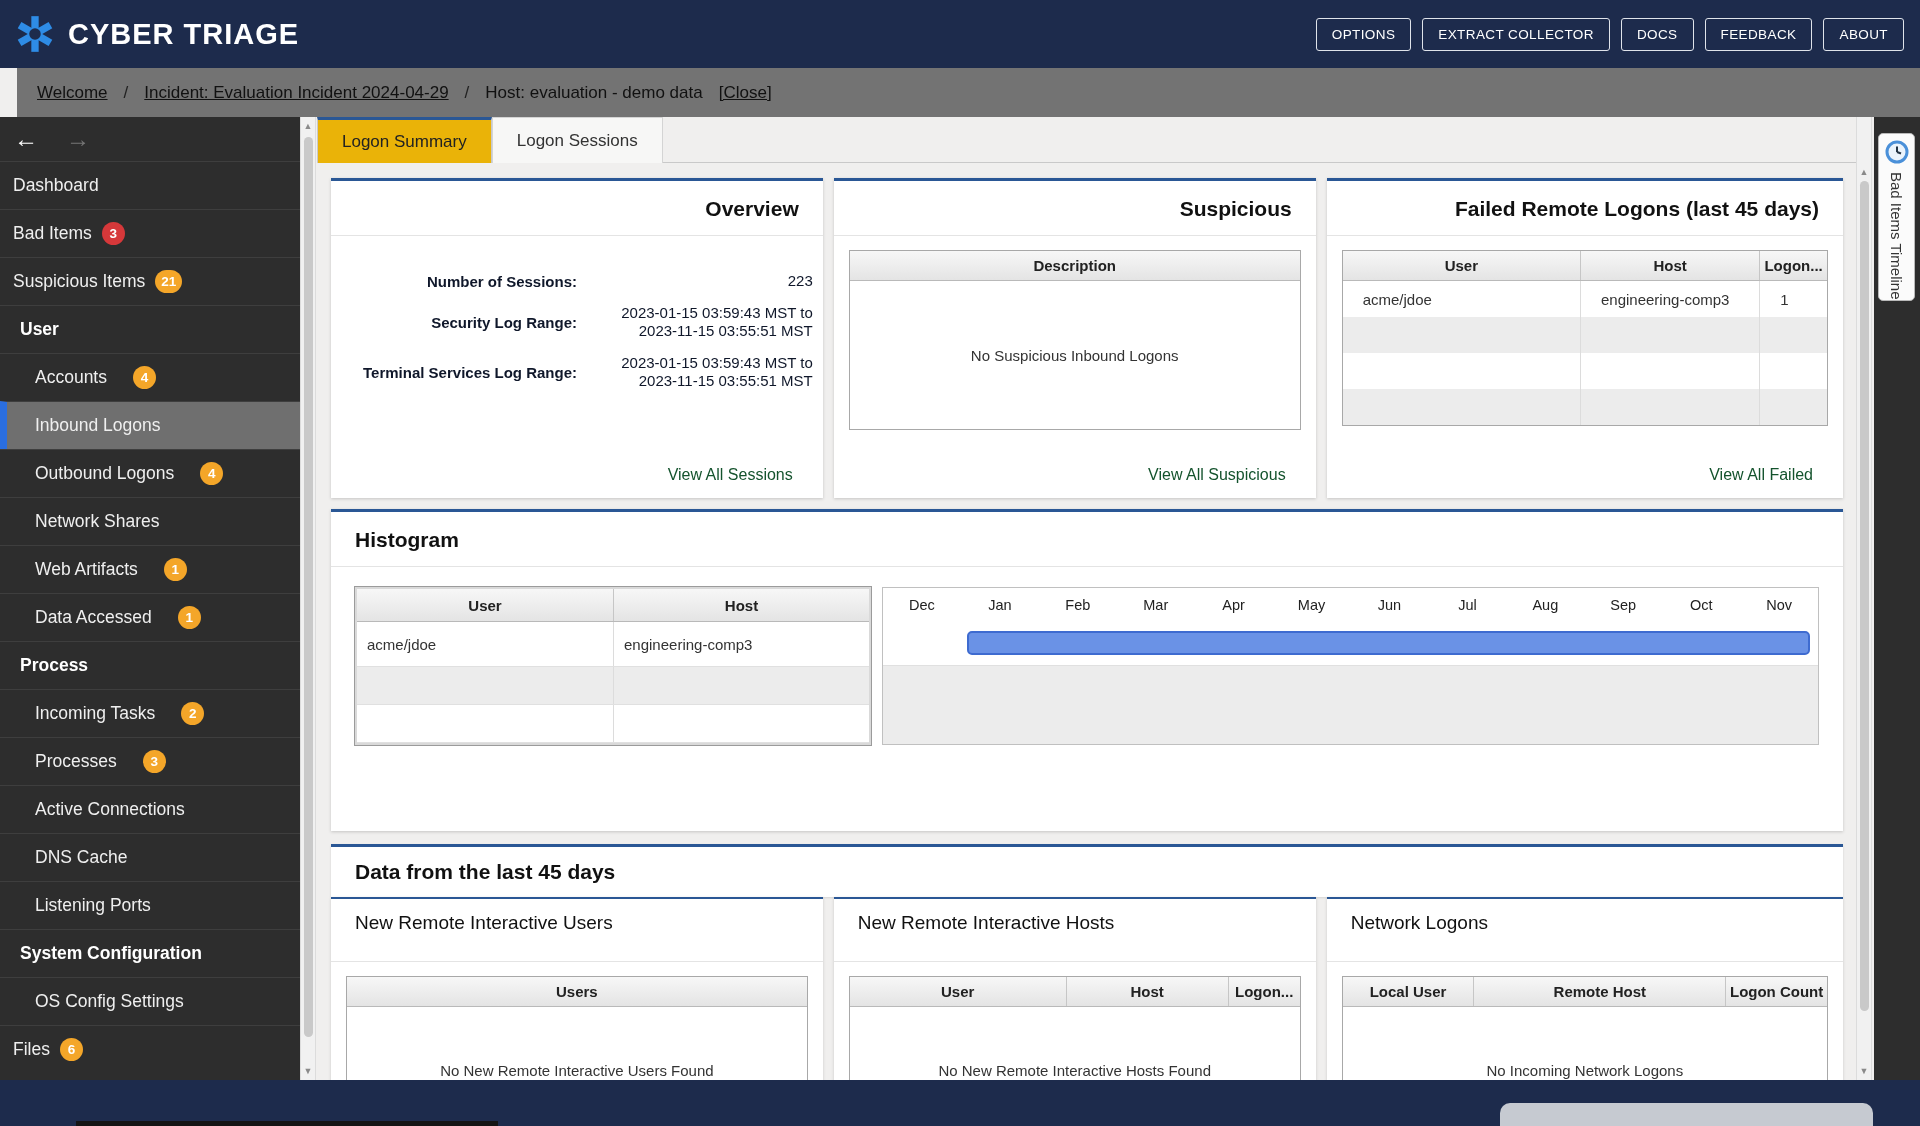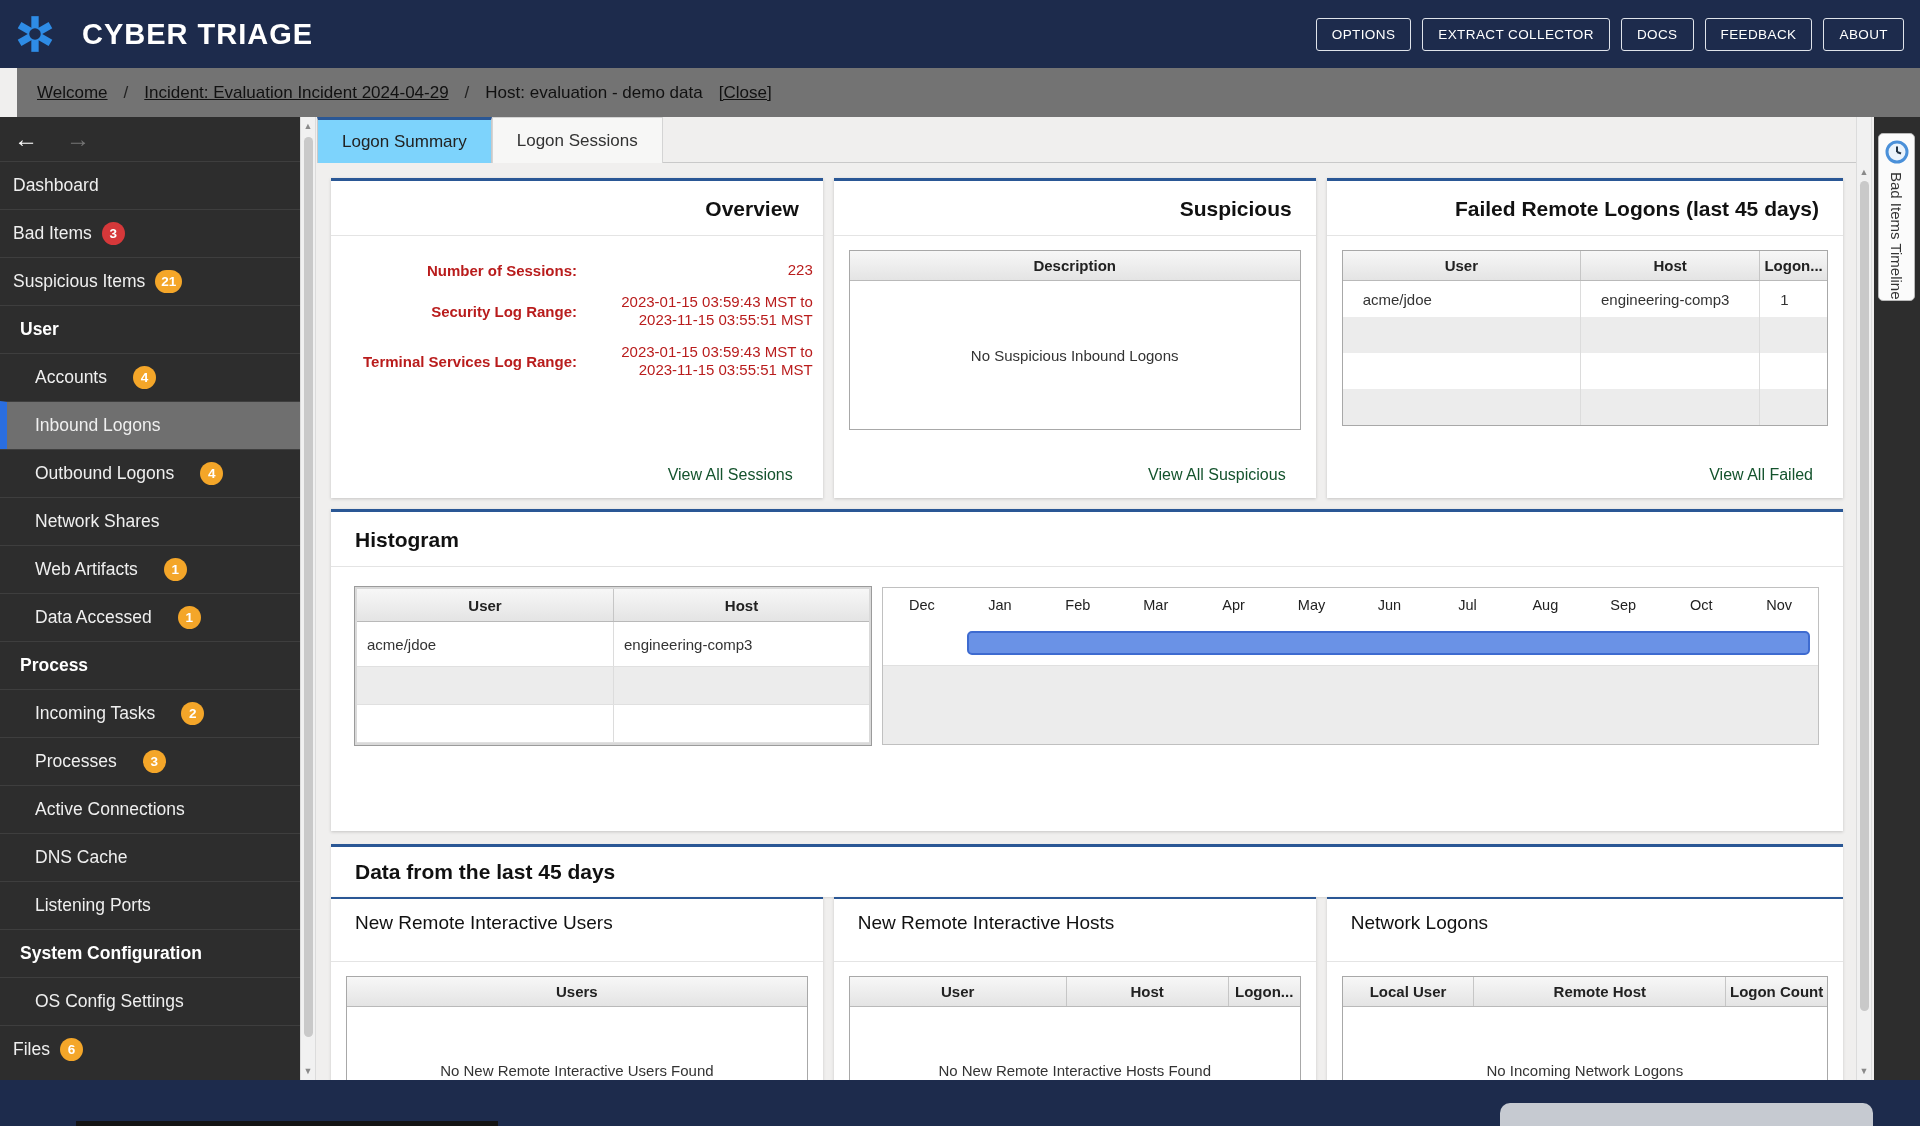--- a/index.html
+++ b/index.html
@@ -2,21 +2,21 @@
 <html><head>
 <meta charset="utf-8">
 <style>
   * { margin:0; padding:0; box-sizing:border-box; }
   html,body { background:#555; }
   body { font-family:"Liberation Sans", sans-serif; }
   #app { position:relative; width:1920px; height:1126px; background:#f0efee; overflow:hidden; }
 
   
   .header { position:absolute; left:0; top:0; width:1920px; height:68px; background:#1d2b4c; display:flex; align-items:center; padding:0 16px 0 14px; }
-  .logo-wrap { display:flex; align-items:center; gap:26px; }
+  .logo-wrap { display:flex; align-items:center; gap:12px; }
   .app-title { color:#fff; font-size:29px; font-weight:bold; letter-spacing:1px; }
   .header-buttons { margin-left:auto; display:flex; gap:11px; }
   .hbtn { background:transparent; color:#fff; border:1px solid #dfe3ea; border-radius:3px; font-family:"Liberation Sans",sans-serif; font-size:13.5px; padding:8px 15px; letter-spacing:.4px; cursor:pointer; }
 
   
   .breadcrumb { position:absolute; left:17px; top:68px; width:1920px; height:49px; background:#737373; display:flex; align-items:center; padding-left:20px; font-size:17px; color:#111; gap:16px; }
   .bc-link { text-decoration:underline; cursor:pointer; }
   .bc-sep { color:#222; }
 
   
@@ -48,33 +48,33 @@
 
   
   .right-strip { position:absolute; left:1874px; top:117px; width:46px; height:963px; background:#2d2d2d; }
   .v-tab { position:absolute; left:4px; top:16px; width:37px; height:168px; background:#fbfbfb; border:1px solid #b9b9b9; border-radius:5px; display:flex; flex-direction:column; align-items:center; padding-top:6px; gap:8px; cursor:pointer; }
   .v-tab-label { writing-mode:vertical-rl; font-size:15px; color:#333; }
 
   
   .main { position:absolute; left:317px; top:117px; width:1539px; height:963px; }
   .tabbar { height:46px; display:flex; border-bottom:1px solid #c9c9c9; background:#f0efee; }
   .tab { height:46px; display:flex; align-items:center; padding:0 24px; font-size:17px; color:#222; cursor:pointer; }
-  .tab.active { background:#7dd3fc; border-top:3px solid #2a5795; border-left:1px solid #c9c9c9; border-right:1px solid #c9c9c9; margin-bottom:-1px; }
+  .tab.active { background:#eab308; border-top:3px solid #2a5795; border-left:1px solid #c9c9c9; border-right:1px solid #c9c9c9; margin-bottom:-1px; }
   .tab.inactive { background:#f7f7f6; border:1px solid #d4d4d4; border-bottom:none; color:#333; }
   .content { height:917px; overflow:hidden; padding:15px 13px 0 14px; }
 
   
   .panel { background:#fff; border-top:3px solid #2a5795; box-shadow:0 1px 3px rgba(0,0,0,.18); }
   .panel-title { font-size:21px; font-weight:bold; color:#111; padding:16px 24px 14px; border-bottom:1px solid #e4e4e4; }
   .row1 { display:grid; grid-template-columns:1fr 0.98fr 1.05fr; gap:11px; height:320px;text-align:right; }
   .row1 .panel { position:relative; }
   .view-link { position:absolute; right:30px; bottom:14px; color:#14532d; font-size:16px; cursor:pointer; }
 
   
-  .ov-fields { display:grid; grid-template-columns:222px 1fr; row-gap:14px; margin:25px 10px 0 24px; font-size:15px; color:#b91c1c; }
+  .ov-fields { display:grid; grid-template-columns:222px 1fr; row-gap:14px; margin:36px 10px 0 24px; font-size:15px; color:#0f172a; }
   .ov-label { font-weight:bold; align-self:center; }
   .ov-value { white-space:pre-line; line-height:18px; }
 
   
   .dtable { border:1px solid #a8a8a8; background:#fff; }
   .thead { display:flex; height:30px; background:linear-gradient(#f7f7f7,#e4e4e4); border-bottom:1px solid #b9b9b9; }
   .th { display:flex; align-items:center; justify-content:center; font-size:15px; font-weight:bold; color:#222; }
   .th + .th { border-left:1px solid #c6c6c6; }
   .tr { display:flex; height:36px; }
   .tr:nth-child(even) { background:#ececec; }

